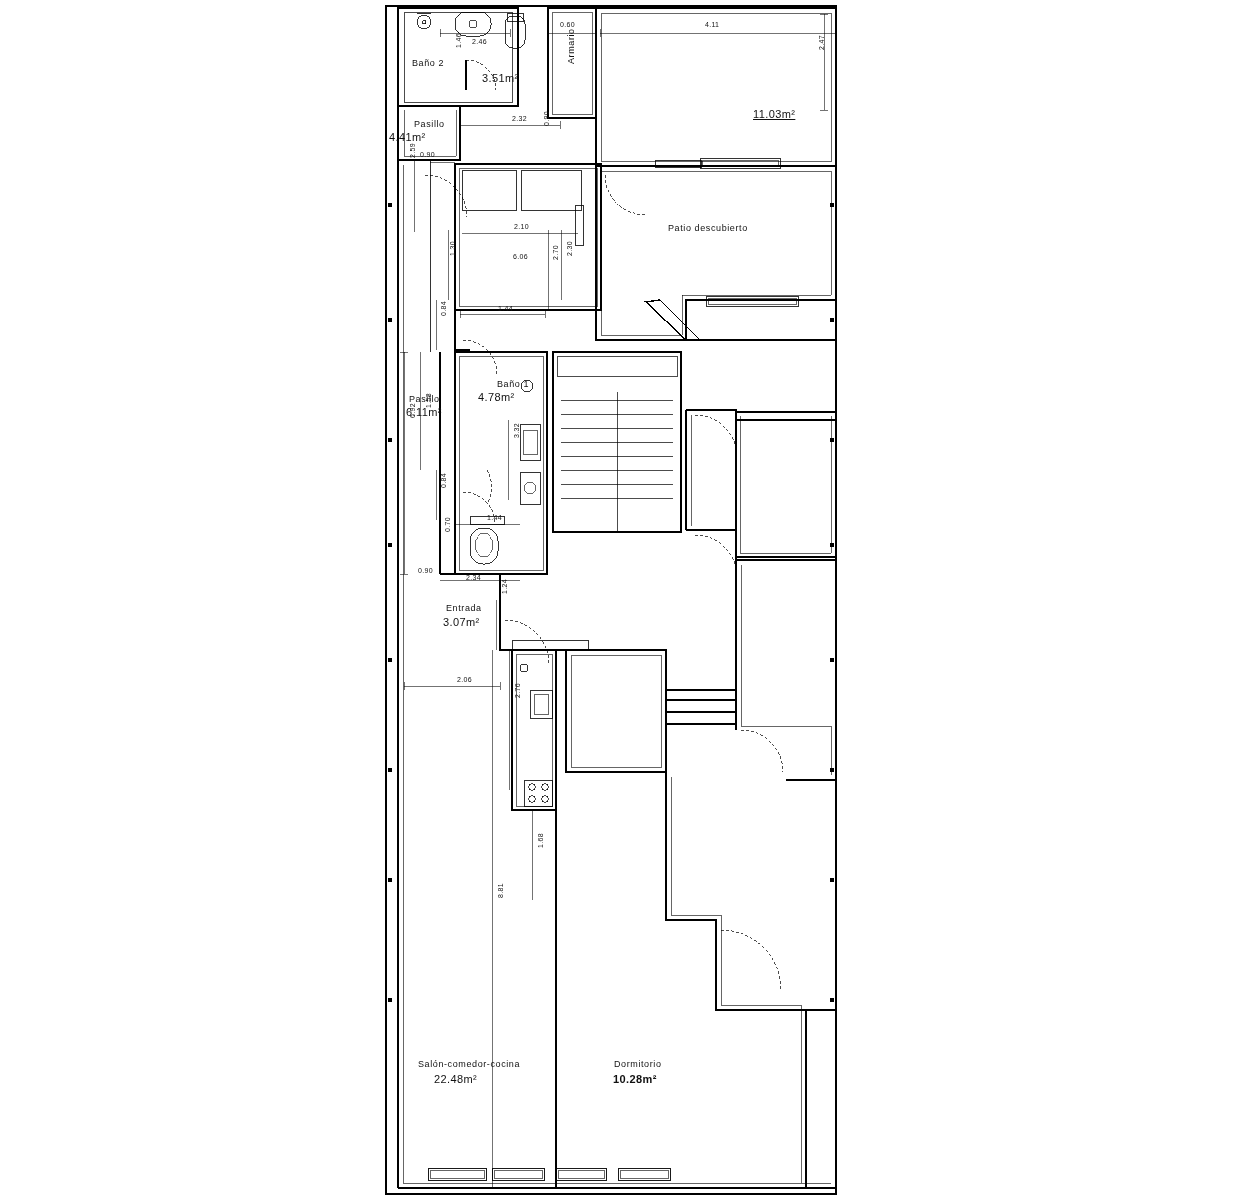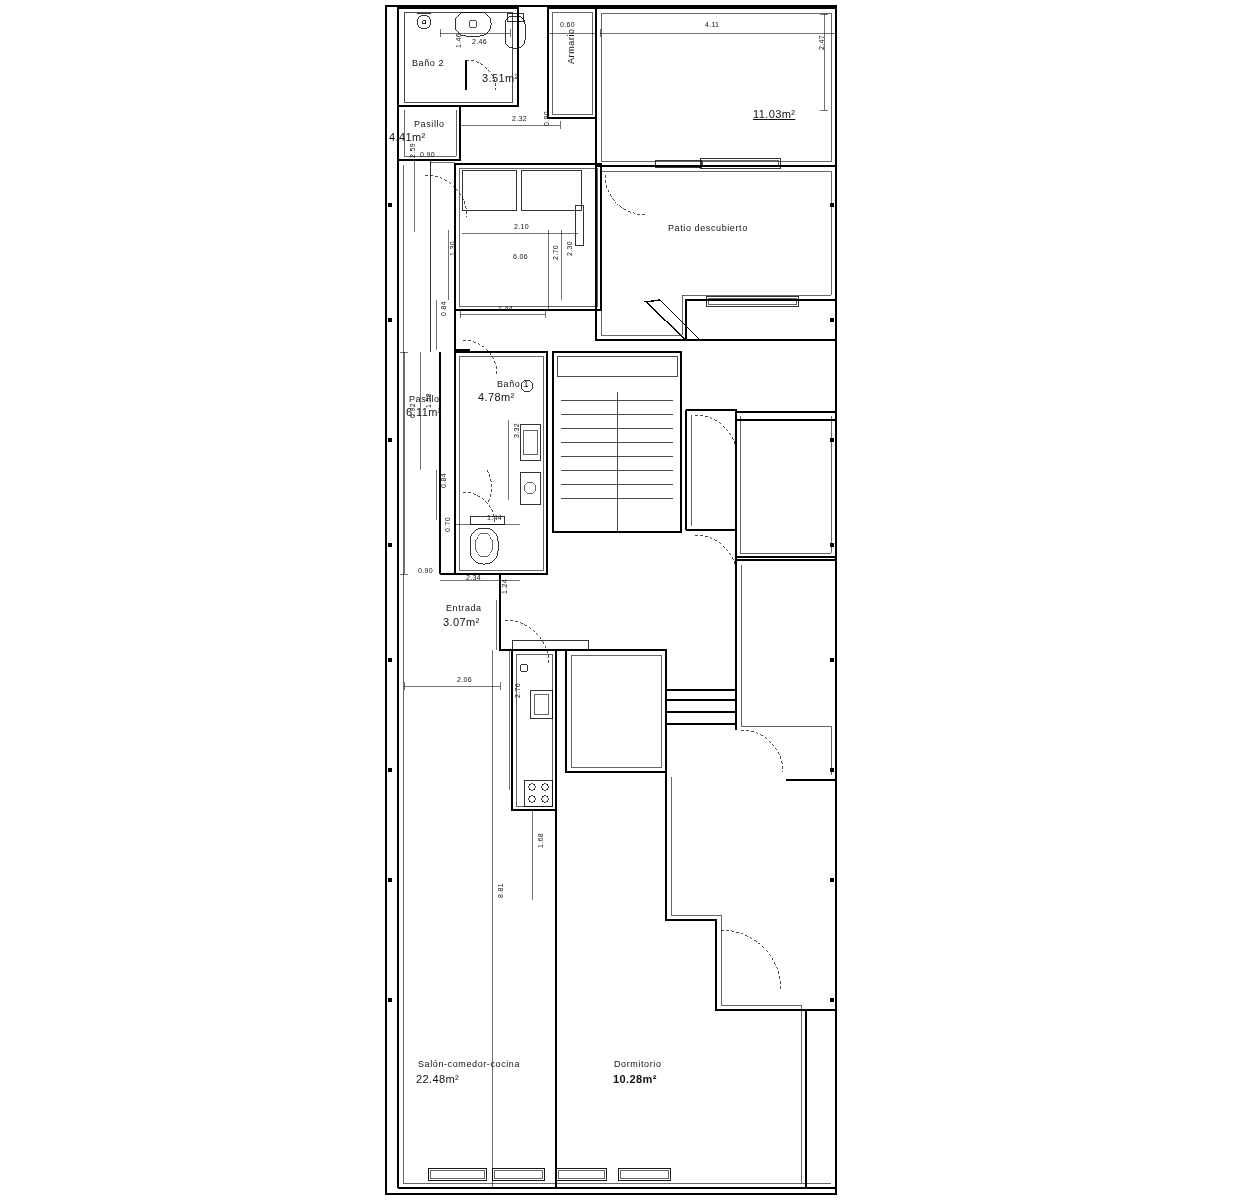--- a/index.html
+++ b/index.html
@@ -240,21 +240,21 @@
   <div class="lbl room-name" style="left:409px;top:394px;">Pasillo</div>
   <div class="lbl room-area" style="left:406px;top:406px;">6.11m²</div>
 
   <div class="lbl room-name" style="left:477px;top:379px;padding-left:20px;">Baño 1</div>
   <div class="lbl room-area" style="left:478px;top:391px;">4.78m²</div>
 
   <div class="lbl room-name" style="left:440px;top:603px;margin-left:6px;">Entrada</div>
   <div class="lbl room-area" style="left:443px;top:616px;">3.07m²</div>
 
   <div class="lbl room-name" style="left:418px;top:1059px;">Salón-comedor-cocina</div>
-  <div class="lbl room-area" style="left:416px;top:1073px;">22.48m²</div>
+  <div class="lbl room-area" style="left:434px;top:1073px;">22.48m²</div>
 
   <div class="lbl room-name" style="left:614px;top:1059px;">Dormitorio</div>
   <div class="lbl room-area" style="left:613px;top:1073px;font-weight:bold;">10.28m²</div>
 
   <div class="lbl dim" style="left:472px;top:38px;">2.46</div>
   <div class="lbl dim vert" style="left:455px;top:48px;">1.46</div>
   <div class="lbl dim" style="left:560px;top:21px;">0.60</div>
   <div class="lbl dim" style="left:705px;top:21px;">4.11</div>
   <div class="lbl dim vert" style="left:818px;top:50px;">2.47</div>
   <div class="lbl dim" style="left:512px;top:115px;">2.32</div>

